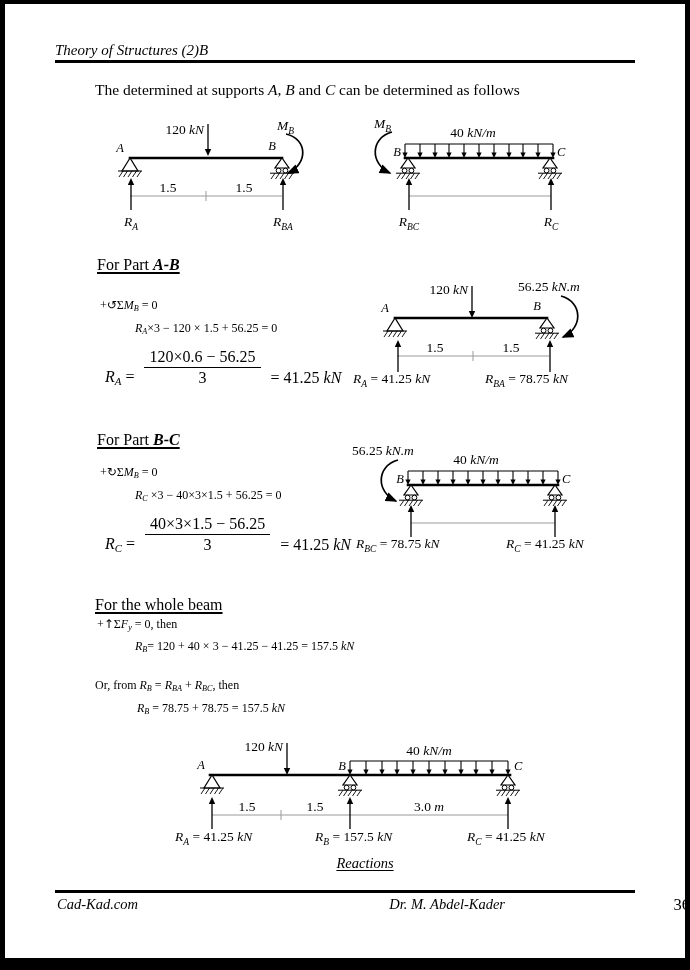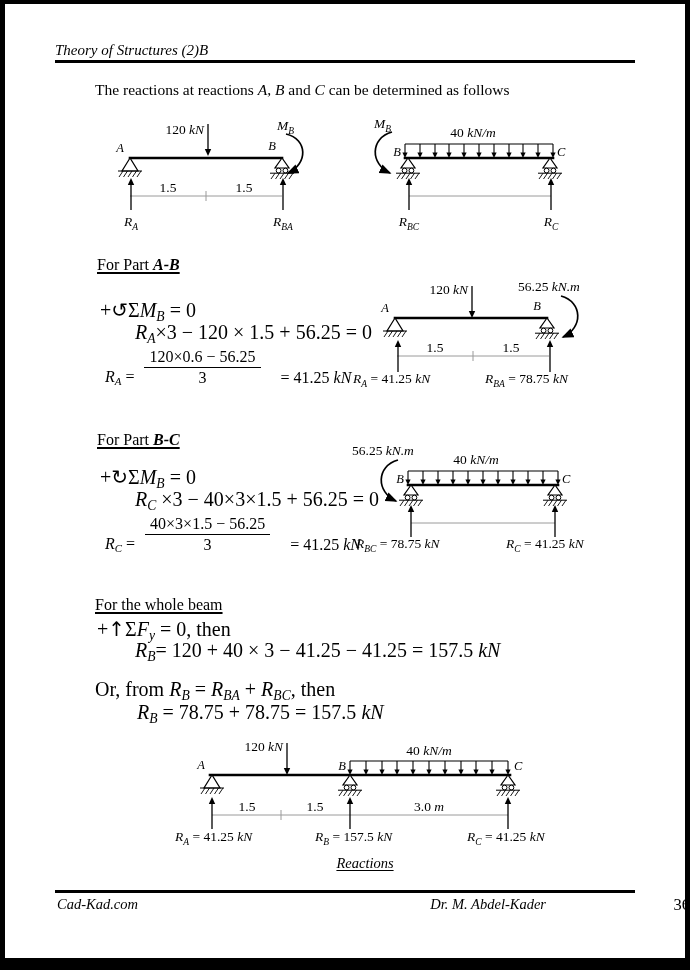--- a/index.html
+++ b/index.html
@@ -1,39 +1,39 @@
 <!DOCTYPE html>
 <html><head>
 <meta charset="utf-8">
 <style>
   html,body{margin:0;padding:0;}
   body{width:690px;height:970px;background:#fff;position:relative;overflow:hidden;
        font-family:"Liberation Serif","DejaVu Serif",serif;color:#000;}
-  .page{position:absolute;left:0;top:0;width:562px;height:970px;background:#fff;padding-left:41px;}
+  .page{position:absolute;left:0;top:0;width:562px;height:970px;background:#fff;}
   .frame{position:absolute;background:#000;}
   .f-top{left:0;top:0;width:690px;height:4px;}
   .f-left{left:0;top:0;width:5px;height:970px;}
   .f-right{left:685px;top:0;width:5px;height:970px;}
   .f-bottom{left:0;top:958px;width:690px;height:12px;}
   .abs{position:absolute;white-space:nowrap;}
   .hdr{font-style:italic;font-size:15px;}
   .rule{position:absolute;background:#000;}
   .intro{font-size:15.5px;}
   .sec-h{font-size:16px;text-decoration:underline;text-decoration-thickness:1.5px;text-underline-offset:2px;}
-  .eq{font-size:20px;}
+  .eq{font-size:12px;}
   .r-i{font-style:italic;}
   .r-b{font-weight:400;}
   .r-bi{font-weight:700;font-style:italic;text-align:right;}
   .r-isub{font-style:italic;font-size:0.68em;vertical-align:-0.28em;}
   .r-ar{font-family:"DejaVu Sans",sans-serif;}
   .fracline{display:flex;align-items:flex-end;font-size:16px;}
   .frac{display:inline-flex;flex-direction:column;text-align:center;margin:0 10px;}
   .frac .num{border-bottom:1.4px solid #000;padding:0 5px 1px 5px;}
   .frac .den{padding-top:1px;}
-  .frac-rhs{margin-left:10px;}
+  .frac-rhs{}
   .caption{font-style:italic;font-size:14.5px;text-decoration:underline;text-underline-offset:2px;}
   .ftr{font-style:italic;font-size:14.5px;}
   .pgnum{font-size:16.5px;}
   svg.diag{position:absolute;overflow:visible;}
   svg text{font-family:"Liberation Serif","DejaVu Serif",serif;font-size:13.5px;fill:#000;}
   svg text.abc{font-size:12.5px;font-style:italic;}
   .it{font-style:italic;}
   .ss{font-size:9.5px;}
   .beam{stroke:#000;stroke-width:2.6;stroke-linecap:square;}
   .thin{stroke:#000;stroke-width:1.1;}
@@ -73,21 +73,21 @@
         <path d="M0,32 L-3.2,25 L3.2,25 Z" fill="#000"></path>
       </g>
   </defs>
 </svg>
 
 <div class="page">
 
   <div class="abs hdr" style="left:55px;top:42px">Theory of Structures (2)B</div>
   <div class="rule" style="left:55px;top:60px;width:580px;height:3px"></div>
 
-  <div class="abs intro" style="left:95px;top:81px"><span>The reactions at reactions </span><span class="r-i">A</span><span>, </span><span class="r-i">B</span><span> and </span><span class="r-i">C</span><span> can be determined as follows</span></div>
+  <div class="abs intro" style="left:95px;top:81px"><span>The determined at supports </span><span class="r-i">A</span><span>, </span><span class="r-i">B</span><span> and </span><span class="r-i">C</span><span> can be determined as follows</span></div>
 
   <svg class="diag" style="left:68px;top:112px" width="300" height="125">
     <line class="beam" x1="62" y1="46" x2="214" y2="46"></line>
     <use href="#pin" x="62" y="46"></use>
     <use href="#roller" x="214" y="46"></use>
     <text class="abc" x="56" y="40" text-anchor="end">A</text>
     <text class="abc" x="208" y="38" text-anchor="end">B</text>
     <use href="#pa" x="140" y="12"></use>
     <text x="136" y="22" text-anchor="end"><tspan>120</tspan><tspan class="it">&nbsp;kN</tspan></text>
     <text x="209" y="18"><tspan class="it">M</tspan><tspan class="it ss" dy="3.5">B</tspan></text>

